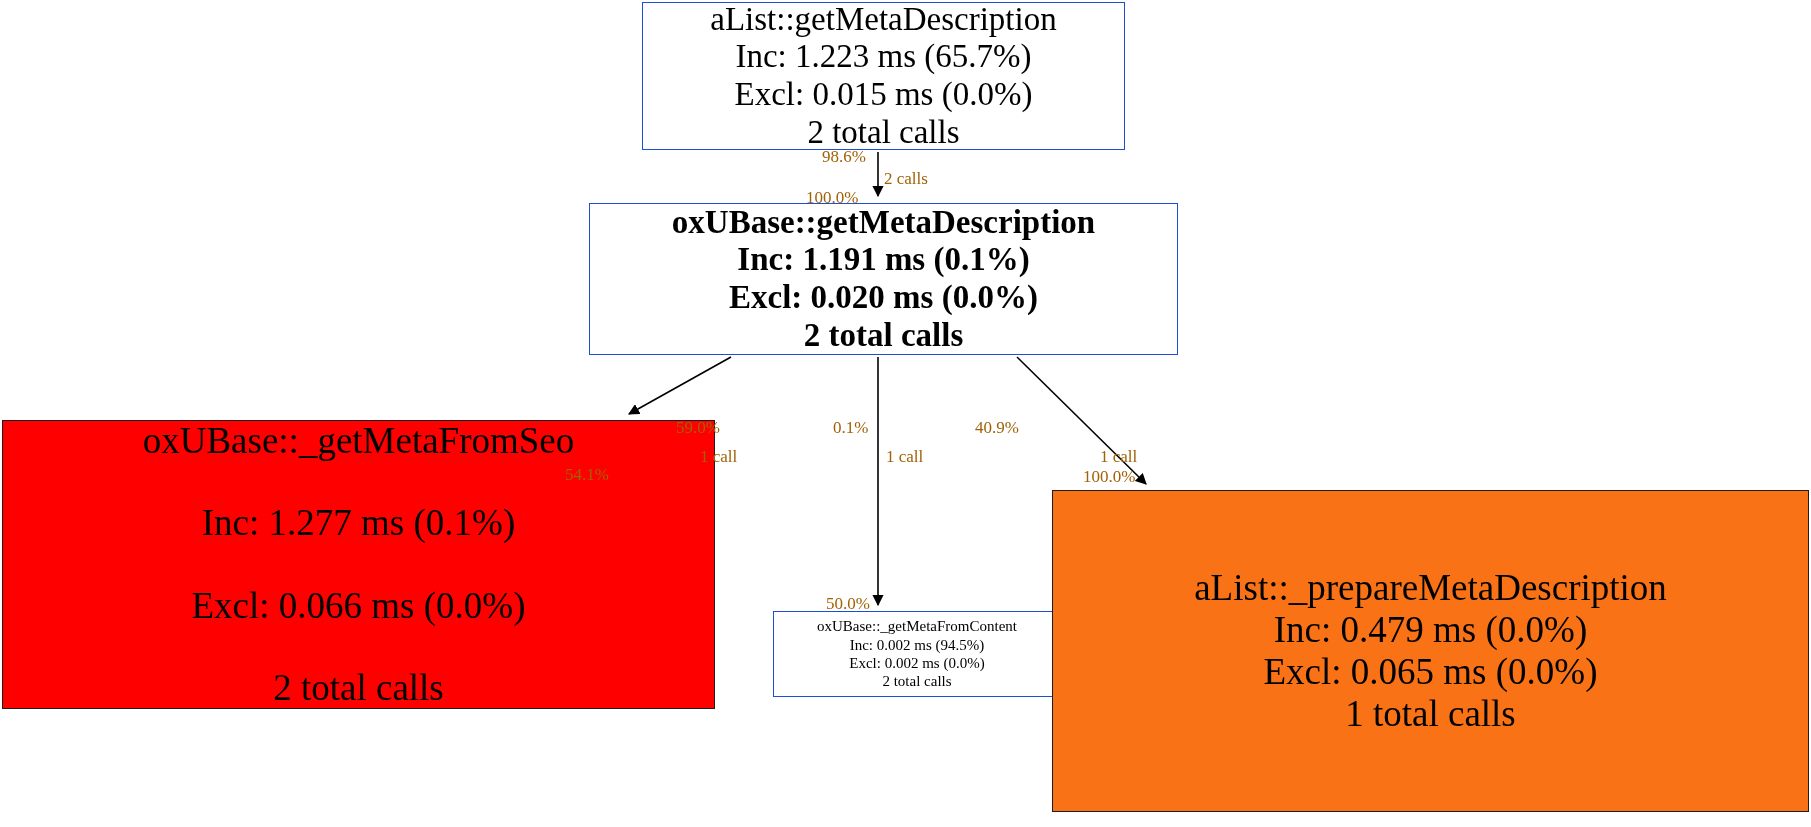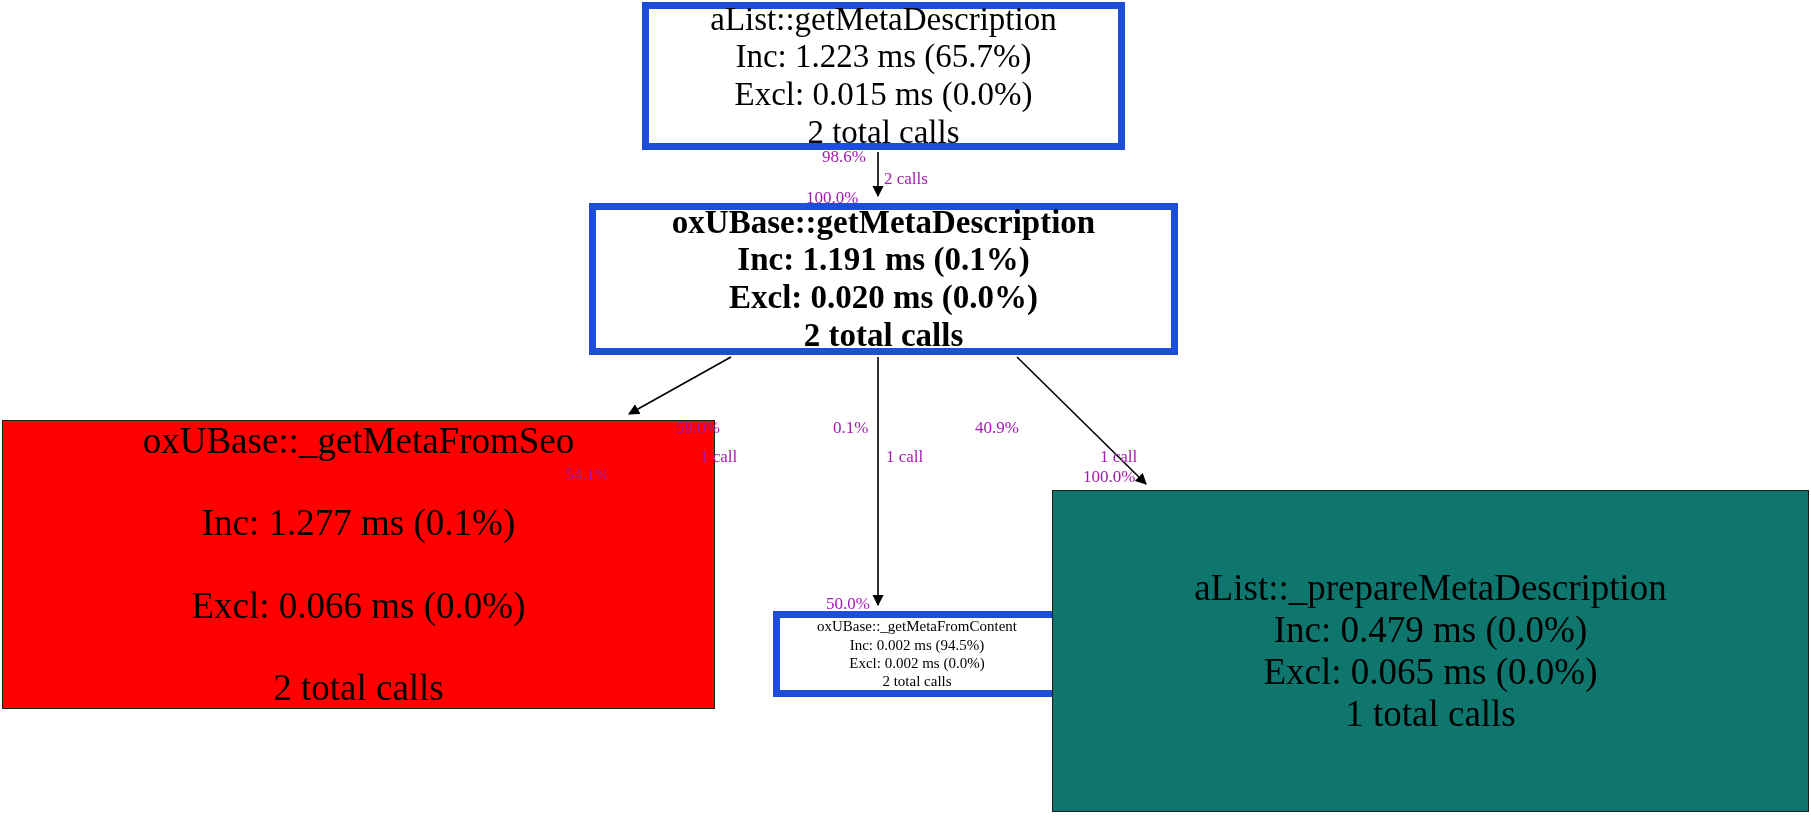--- a/index.html
+++ b/index.html
@@ -22,21 +22,21 @@
     position: absolute;
     left: 0;
     top: 0;
     width: 1811px;
     height: 827px;
     pointer-events: none;
   }
   .node {
     position: absolute;
     box-sizing: border-box;
-    border: 7px solid #1d4ed8;
+    border: 1px solid #1d4ed8;
     background: #ffffff;
     display: flex;
     flex-direction: column;
     align-items: center;
     justify-content: center;
     text-align: center;
     line-height: 1.14;
     white-space: nowrap;
   }
   .node .ln {
@@ -67,21 +67,21 @@
   }
   #node-alist-preparemetadescription {
     left: 1052px; top: 490px; width: 757px; height: 322px;
     font-size: 37px;
   }
   
   .elabel {
     position: absolute;
     font-family: "Liberation Serif", "DejaVu Serif", serif;
     font-size: 17px;
-    color: #a21caf;
+    color: #a16207;
     white-space: nowrap;
     line-height: 1;
   }
   #lbl-e1-tail  { left: 822px;  top: 148px; }
   #lbl-e1-mid   { left: 884px;  top: 170px; }
   #lbl-e1-head  { left: 806px;  top: 189px; }
   #lbl-e2-tail  { left: 676px;  top: 419px; }
   #lbl-e2-mid   { left: 700px;  top: 448px; }
   #lbl-e2-head  { left: 565px;  top: 466px; }
   #lbl-e3-tail  { left: 833px;  top: 419px; text-align: right; }
@@ -133,21 +133,21 @@
     <span class="ln">2 total calls</span>
   </div>
 
   <div class="node" id="node-oxubase-getmetafromcontent" style="background: rgb(255, 255, 255); margin-left: 40px;">
     <span class="ln">oxUBase::_getMetaFromContent</span>
     <span class="ln">Inc: 0.002 ms (94.5%)</span>
     <span class="ln">Excl: 0.002 ms (0.0%)</span>
     <span class="ln">2 total calls</span>
   </div>
 
-  <div class="node red" id="node-alist-preparemetadescription" style="background: #0f766e; text-align: center;">
+  <div class="node red" id="node-alist-preparemetadescription" style="background: #f97316; text-align: center;">
     <span class="ln">aList::_prepareMetaDescription</span>
     <span class="ln">Inc: 0.479 ms (0.0%)</span>
     <span class="ln">Excl: 0.065 ms (0.0%)</span>
     <span class="ln">1 total calls</span>
   </div>
 
   <span class="elabel" id="lbl-e1-tail">98.6%</span>
   <span class="elabel" id="lbl-e1-mid">2 calls</span>
   <span class="elabel" id="lbl-e1-head">100.0%</span>
 

